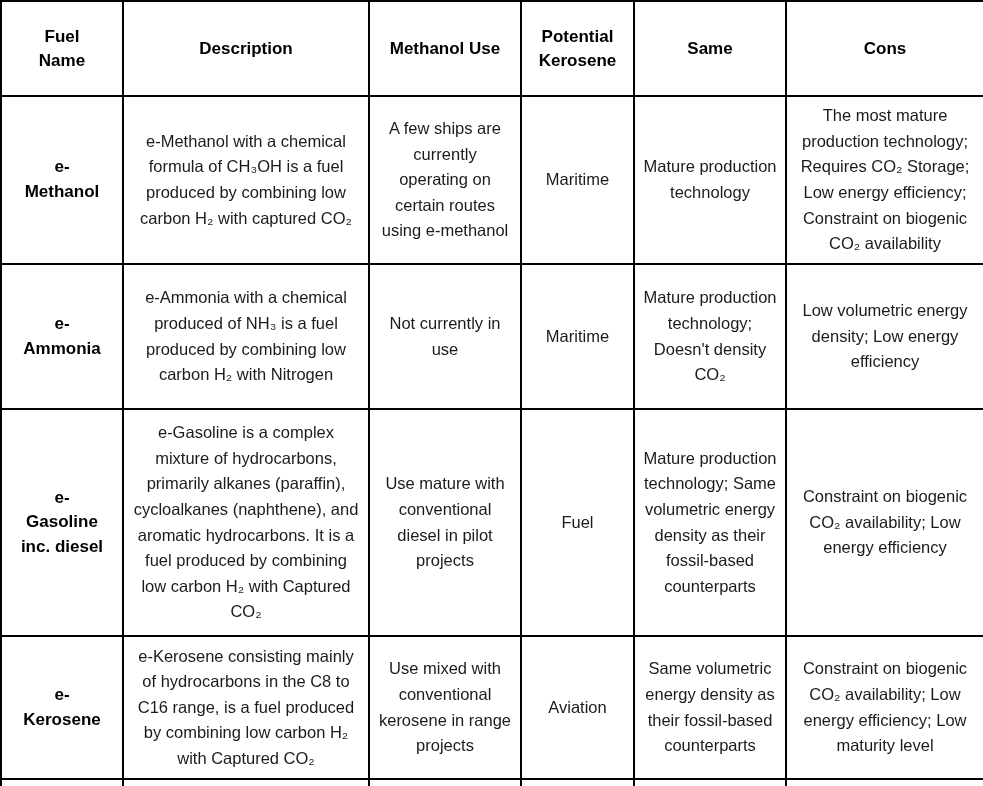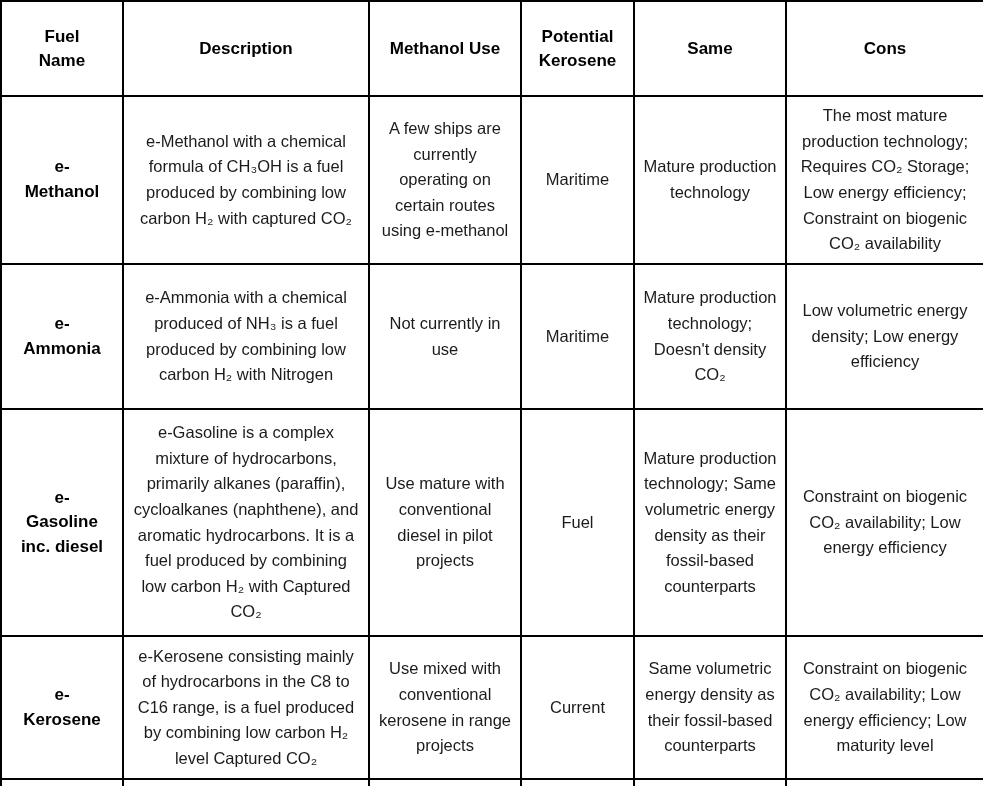--- a/index.html
+++ b/index.html
@@ -102,23 +102,23 @@
 inc. diesel</td>
         <td>e-Gasoline is a complex mixture of hydrocarbons, primarily alkanes (paraffin), cycloalkanes (naphthene), and aromatic hydrocarbons. It is a fuel produced by combining low carbon H₂ with Captured CO₂</td>
         <td>Use mature with conventional diesel in pilot projects</td>
         <td>Fuel</td>
         <td>Mature production technology; Same volumetric energy density as their fossil-based counterparts</td>
         <td>Constraint on biogenic CO₂ availability; Low energy efficiency</td>
       </tr>
       <tr class="row-kerosene">
         <td class="fuel-name-cell">e-
 Kerosene</td>
-        <td>e-Kerosene consisting mainly of hydrocarbons in the C8 to C16 range, is a fuel produced by combining low carbon H₂ level Captured CO₂</td>
+        <td>e-Kerosene consisting mainly of hydrocarbons in the C8 to C16 range, is a fuel produced by combining low carbon H₂ with Captured CO₂</td>
         <td>Use mixed with conventional kerosene in range projects</td>
-        <td>Current</td>
+        <td>Aviation</td>
         <td>Same volumetric energy density as their fossil-based counterparts</td>
         <td>Constraint on biogenic CO₂ availability; Low energy efficiency; Low maturity level</td>
       </tr>
       <tr class="row-sliver">
         <td></td>
         <td></td>
         <td></td>
         <td></td>
         <td></td>
         <td></td>

